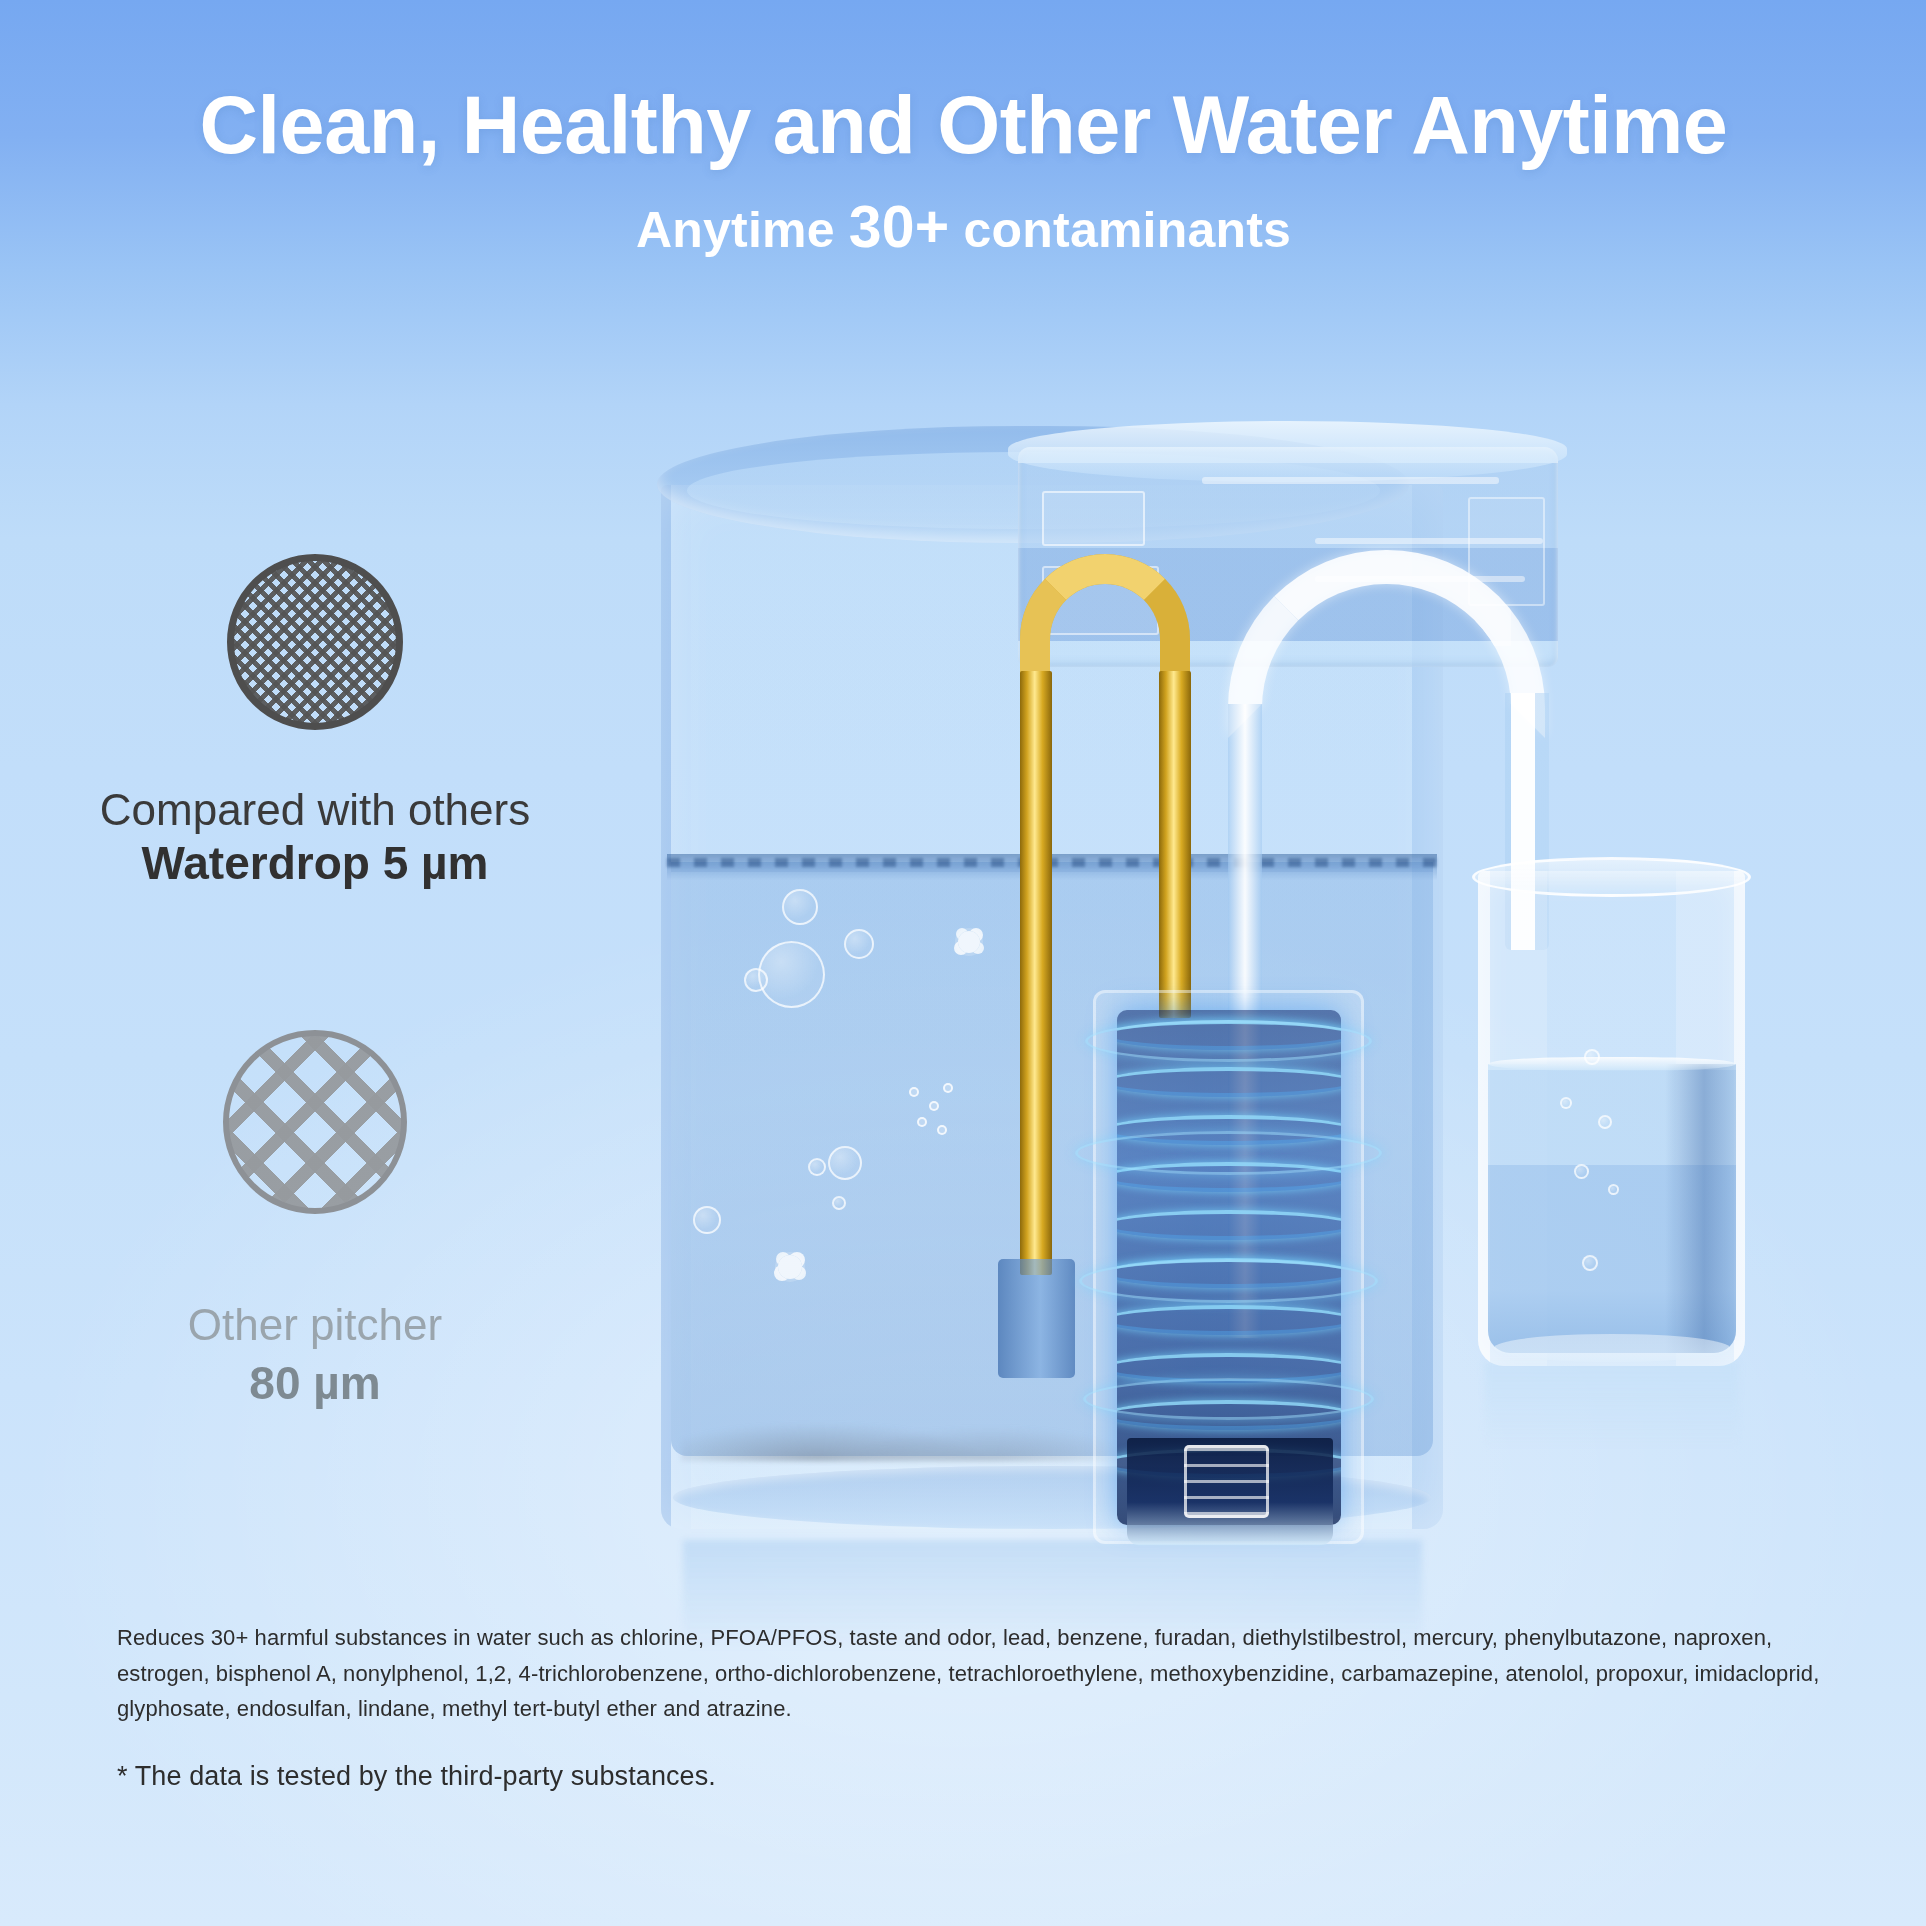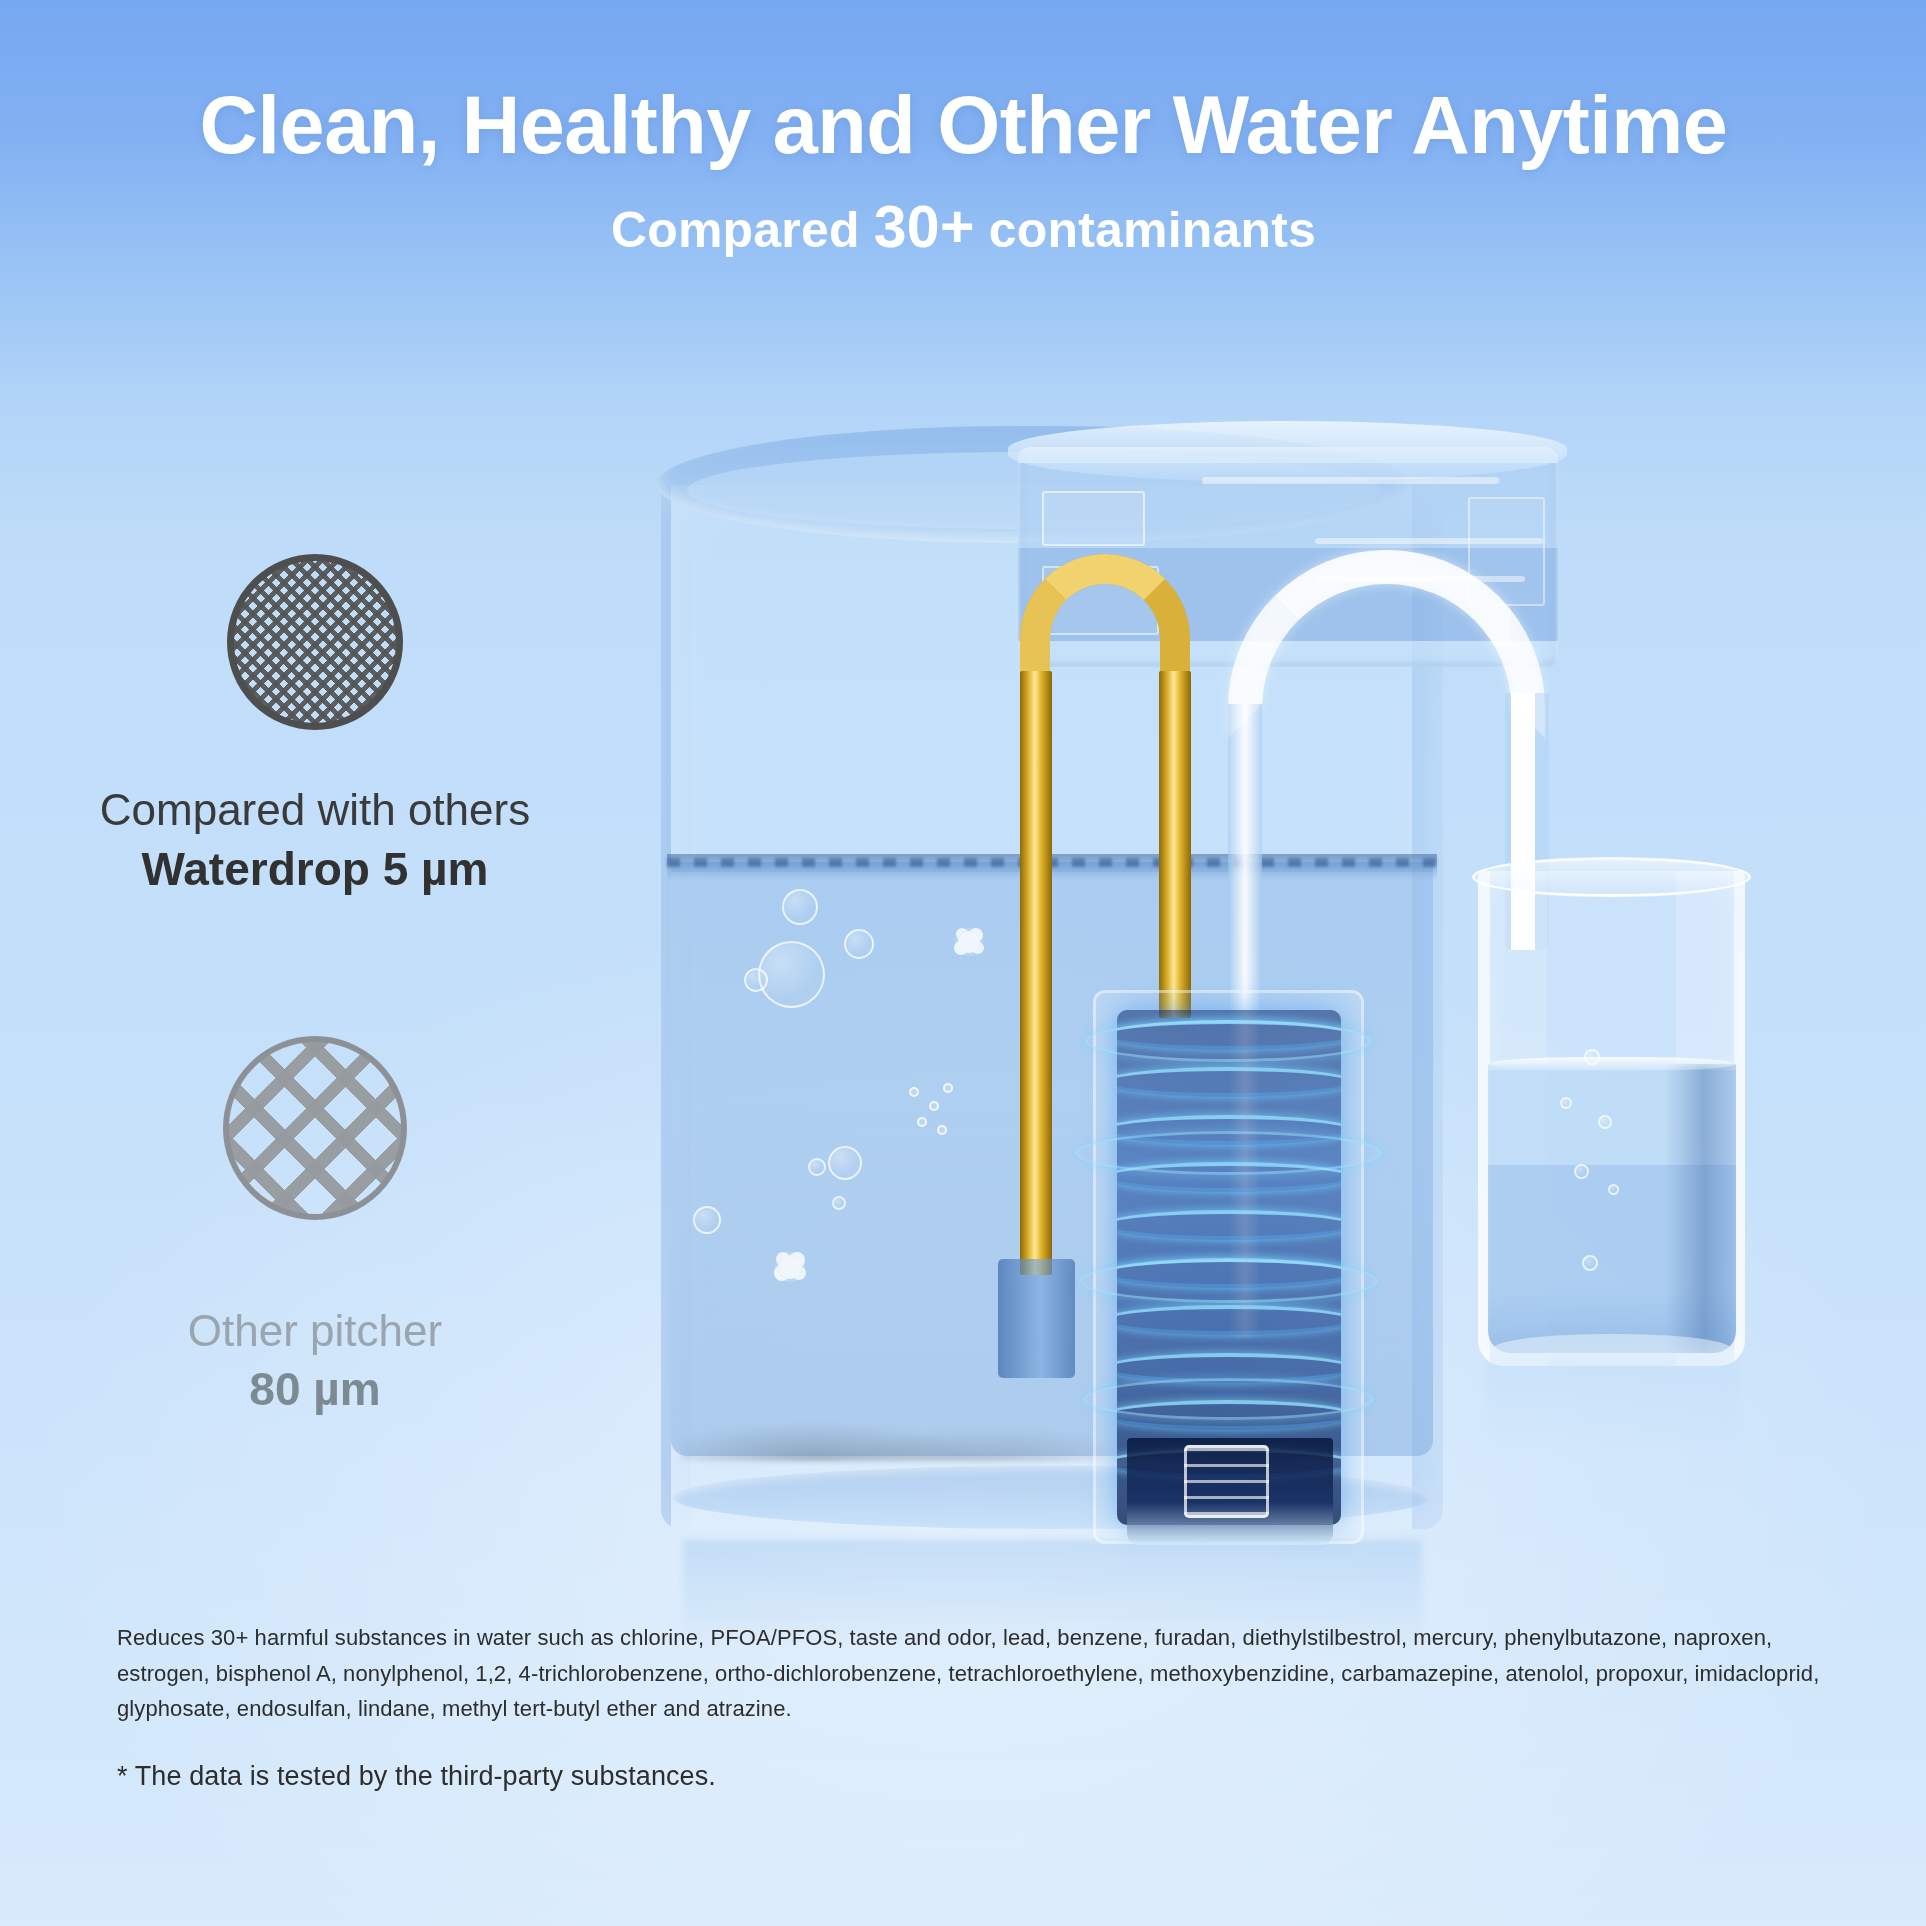--- a/index.html
+++ b/index.html
@@ -70,21 +70,21 @@
   .mesh-coarse {
     width:184px; height:184px;
     border:6px solid #8d9196;
     background:
       repeating-linear-gradient(45deg,  rgba(150,154,158,.95) 0 13px, rgba(150,154,158,0) 13px 43px),
       repeating-linear-gradient(-45deg, rgba(150,154,158,.95) 0 13px, rgba(150,154,158,0) 13px 43px);
   }
   .cmp-line1 { font-size:44px; color:#3a3a3a; font-weight:normal; line-height:1.15; }
   .cmp-line2 { font-size:46px; font-weight:bold; line-height:1.2; }
   .wd .cmp-line1 { margin-top:55px; color:#3a3a3a; }
-  .wd .cmp-line2 { margin-top:6px; color:#313131; }
+  .wd .cmp-line2 { color:#313131; }
   .op { margin-top:139px; }
   .op .cmp-line1 { margin-top:86px; color:#9aa5ad; }
   .op .cmp-line2 { margin-top:6px; color:#7e8a92; }
 
   
   #scene { position:absolute; left:0; top:0; width:100%; height:100%; pointer-events:none; }
 
   
   #pitcher {
     position:absolute; left:661px; top:426px; width:782px; height:1119px;
@@ -377,21 +377,21 @@
 </style>
 </head>
 <body>
 
 <div id="bg"></div>
 <div id="bg-soft"></div>
 
 <div id="header">
   <div id="headline">Clean, Healthy and Other Water Anytime</div>
   <div id="subhead">
-    <span>Compared </span><span class="big">30+</span><span> contaminants</span>
+    <span>Anytime </span><span class="big">30+</span><span> contaminants</span>
   </div>
 </div>
 
 <div id="compare">
 
   <div class="cmp-block wd">
     <div class="cmp-circle-wrap">
       <div class="cmp-circle mesh-fine"></div>
     </div>
     <div class="cmp-line1">Compared with others</div>

